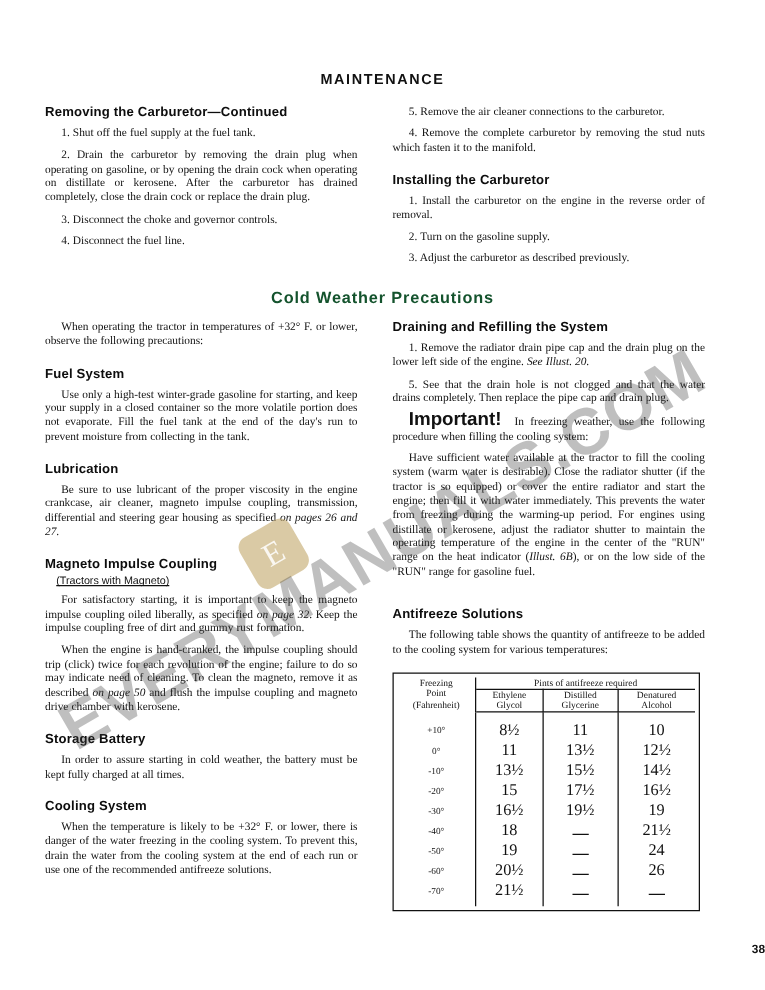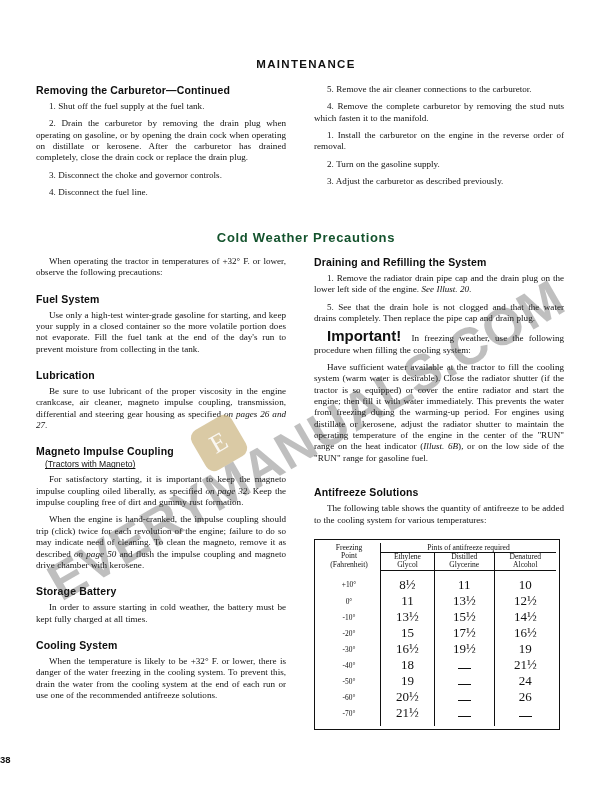--- a/index.html
+++ b/index.html
@@ -171,21 +171,21 @@
     height: 4px;
     vertical-align: middle;
   }
 
   
   .page-number {
     position: absolute;
     bottom: 27px;
     left: 0;
     right: 0;
-    text-align: left;
+    text-align: right;
     font-family: "Liberation Sans", sans-serif;
     font-size: 9.5px;
     font-weight: 600;
     color: #111;
   }
 
   
   .watermark {
     position: absolute;
     left: 50%;
@@ -233,20 +233,21 @@
     <h2 class="section-title">Removing the Carburetor—Continued</h2>
     <p class="body numbered">1. Shut off the fuel supply at the fuel tank.</p>
     <p class="body numbered">2. Drain the carburetor by removing the drain plug when operating on gasoline, or by opening the drain cock when operating on distillate or kerosene. After the carburetor has drained completely, close the drain cock or replace the drain plug.</p>
     <p class="body numbered">3. Disconnect the choke and governor controls.</p>
     <p class="body numbered">4. Disconnect the fuel line.</p>
   </div>
 
   <div class="col col-right">
     <p class="body numbered">5. Remove the air cleaner connections to the carburetor.</p>
     <p class="body numbered">4. Remove the complete carburetor by removing the stud nuts which fasten it to the manifold.</p>
+    <h2 class="section-title gap-top">Installing the Carburetor</h2>
     <p class="body numbered">1. Install the carburetor on the engine in the reverse order of removal.</p>
     <p class="body numbered">2. Turn on the gasoline supply.</p>
     <p class="body numbered">3. Adjust the carburetor as described previously.</p>
   </div>
 
   <div class="banner">Cold Weather Precautions</div>
 
   <div class="col-lower lower-left">
 
     <p class="body">When operating the tractor in temperatures of +32° F. or lower, observe the following precautions:</p>

